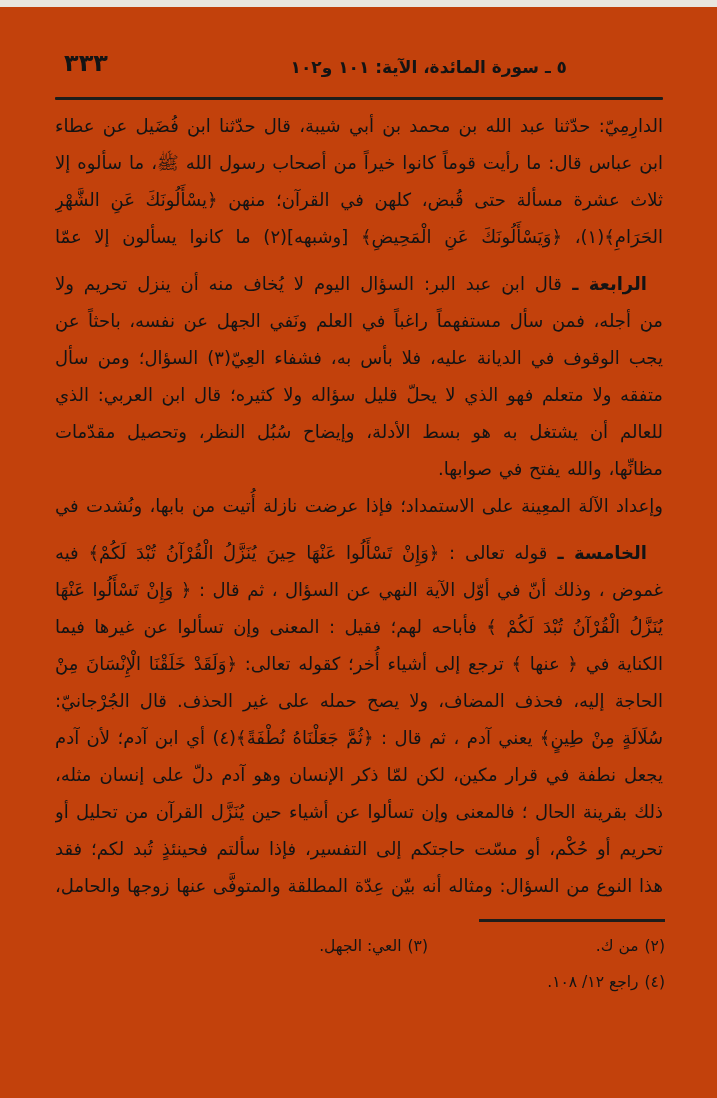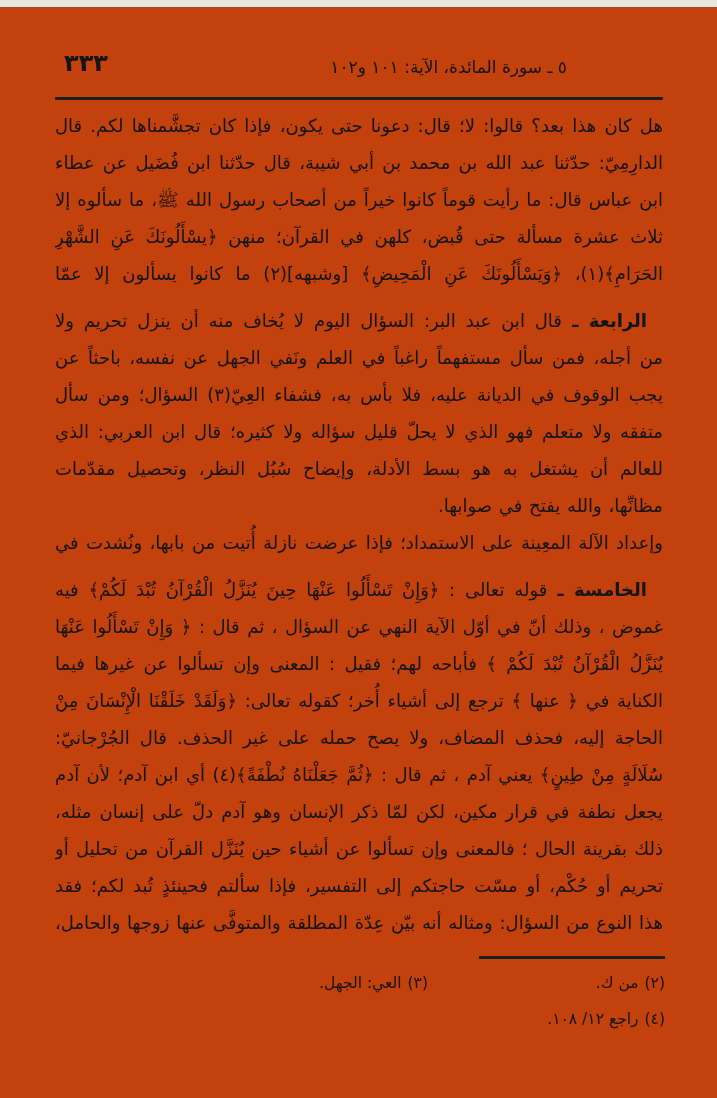--- a/index.html
+++ b/index.html
@@ -15,21 +15,21 @@
   }
   
   .header { position:relative; height:90px; }
   .page-num {
     position:absolute; left:64px; top:42px;
     font-size:24px; font-weight:bold; letter-spacing:1px;
     direction:ltr;
   }
   .header-title {
     position:absolute; right:150px; top:50px;
-    font-size:17px; font-weight:normal;text-align:center;
+    font-size:17px; font-weight:bold;text-align:center;
   }
   .header-rule {
     height:3px; background:#1d1d1b;
     margin:0 54px 0 55px;
     border-radius:1px;
   }
   
   .body { padding:7px 54px 0 55px; }
   .para { margin:0; }
   .para + .para { margin-top:10px; }
@@ -71,21 +71,20 @@
 
   <div class="header">
     <div class="page-num">٣٣٣</div>
     <div class="header-title">٥ ـ سورة المائدة، الآية: ١٠١ و١٠٢</div>
   </div>
   <div class="header-rule"></div>
 
   <div class="body">
 
     <div class="para">
-      <div class="line">هل كان هذا بعد؟ قالوا: لا؛ قال: دعونا حتى يكون، فإذا كان تجشَّمناها لكم. قال</div>
       <div class="line">الدارِمِيّ: حدّثنا عبد الله بن محمد بن أبي شيبة، قال حدّثنا ابن فُضَيل عن عطاء عن</div>
       <div class="line">ابن عباس قال: ما رأيت قوماً كانوا خيراً من أصحاب رسول الله ﷺ، ما سألوه إلا عن</div>
       <div class="line">ثلاث عشرة مسألة حتى قُبض، كلهن في القرآن؛ منهن ﴿يسْأَلُونَكَ عَنِ الشَّهْرِ</div>
       <div class="line">الحَرَامِ﴾(١)، ﴿وَيَسْأَلُونَكَ عَنِ الْمَحِيضِ﴾ [وشبهه](٢) ما كانوا يسألون إلا عمّا ينفعهم.</div>
     </div>
 
     <div class="para">
       <div class="line indent"><span class="lead">الرابعة ـ </span><span>قال ابن عبد البر: السؤال اليوم لا يُخاف منه أن ينزل تحريم ولا تحليل</span></div>
       <div class="line">من أجله، فمن سأل مستفهماً راغباً في العلم ونَفي الجهل عن نفسه، باحثاً عن معنًى</div>
       <div class="line">يجب الوقوف في الديانة عليه، فلا بأس به، فشفاء العِيّ(٣) السؤال؛ ومن سأل متعنتاً غير</div>

